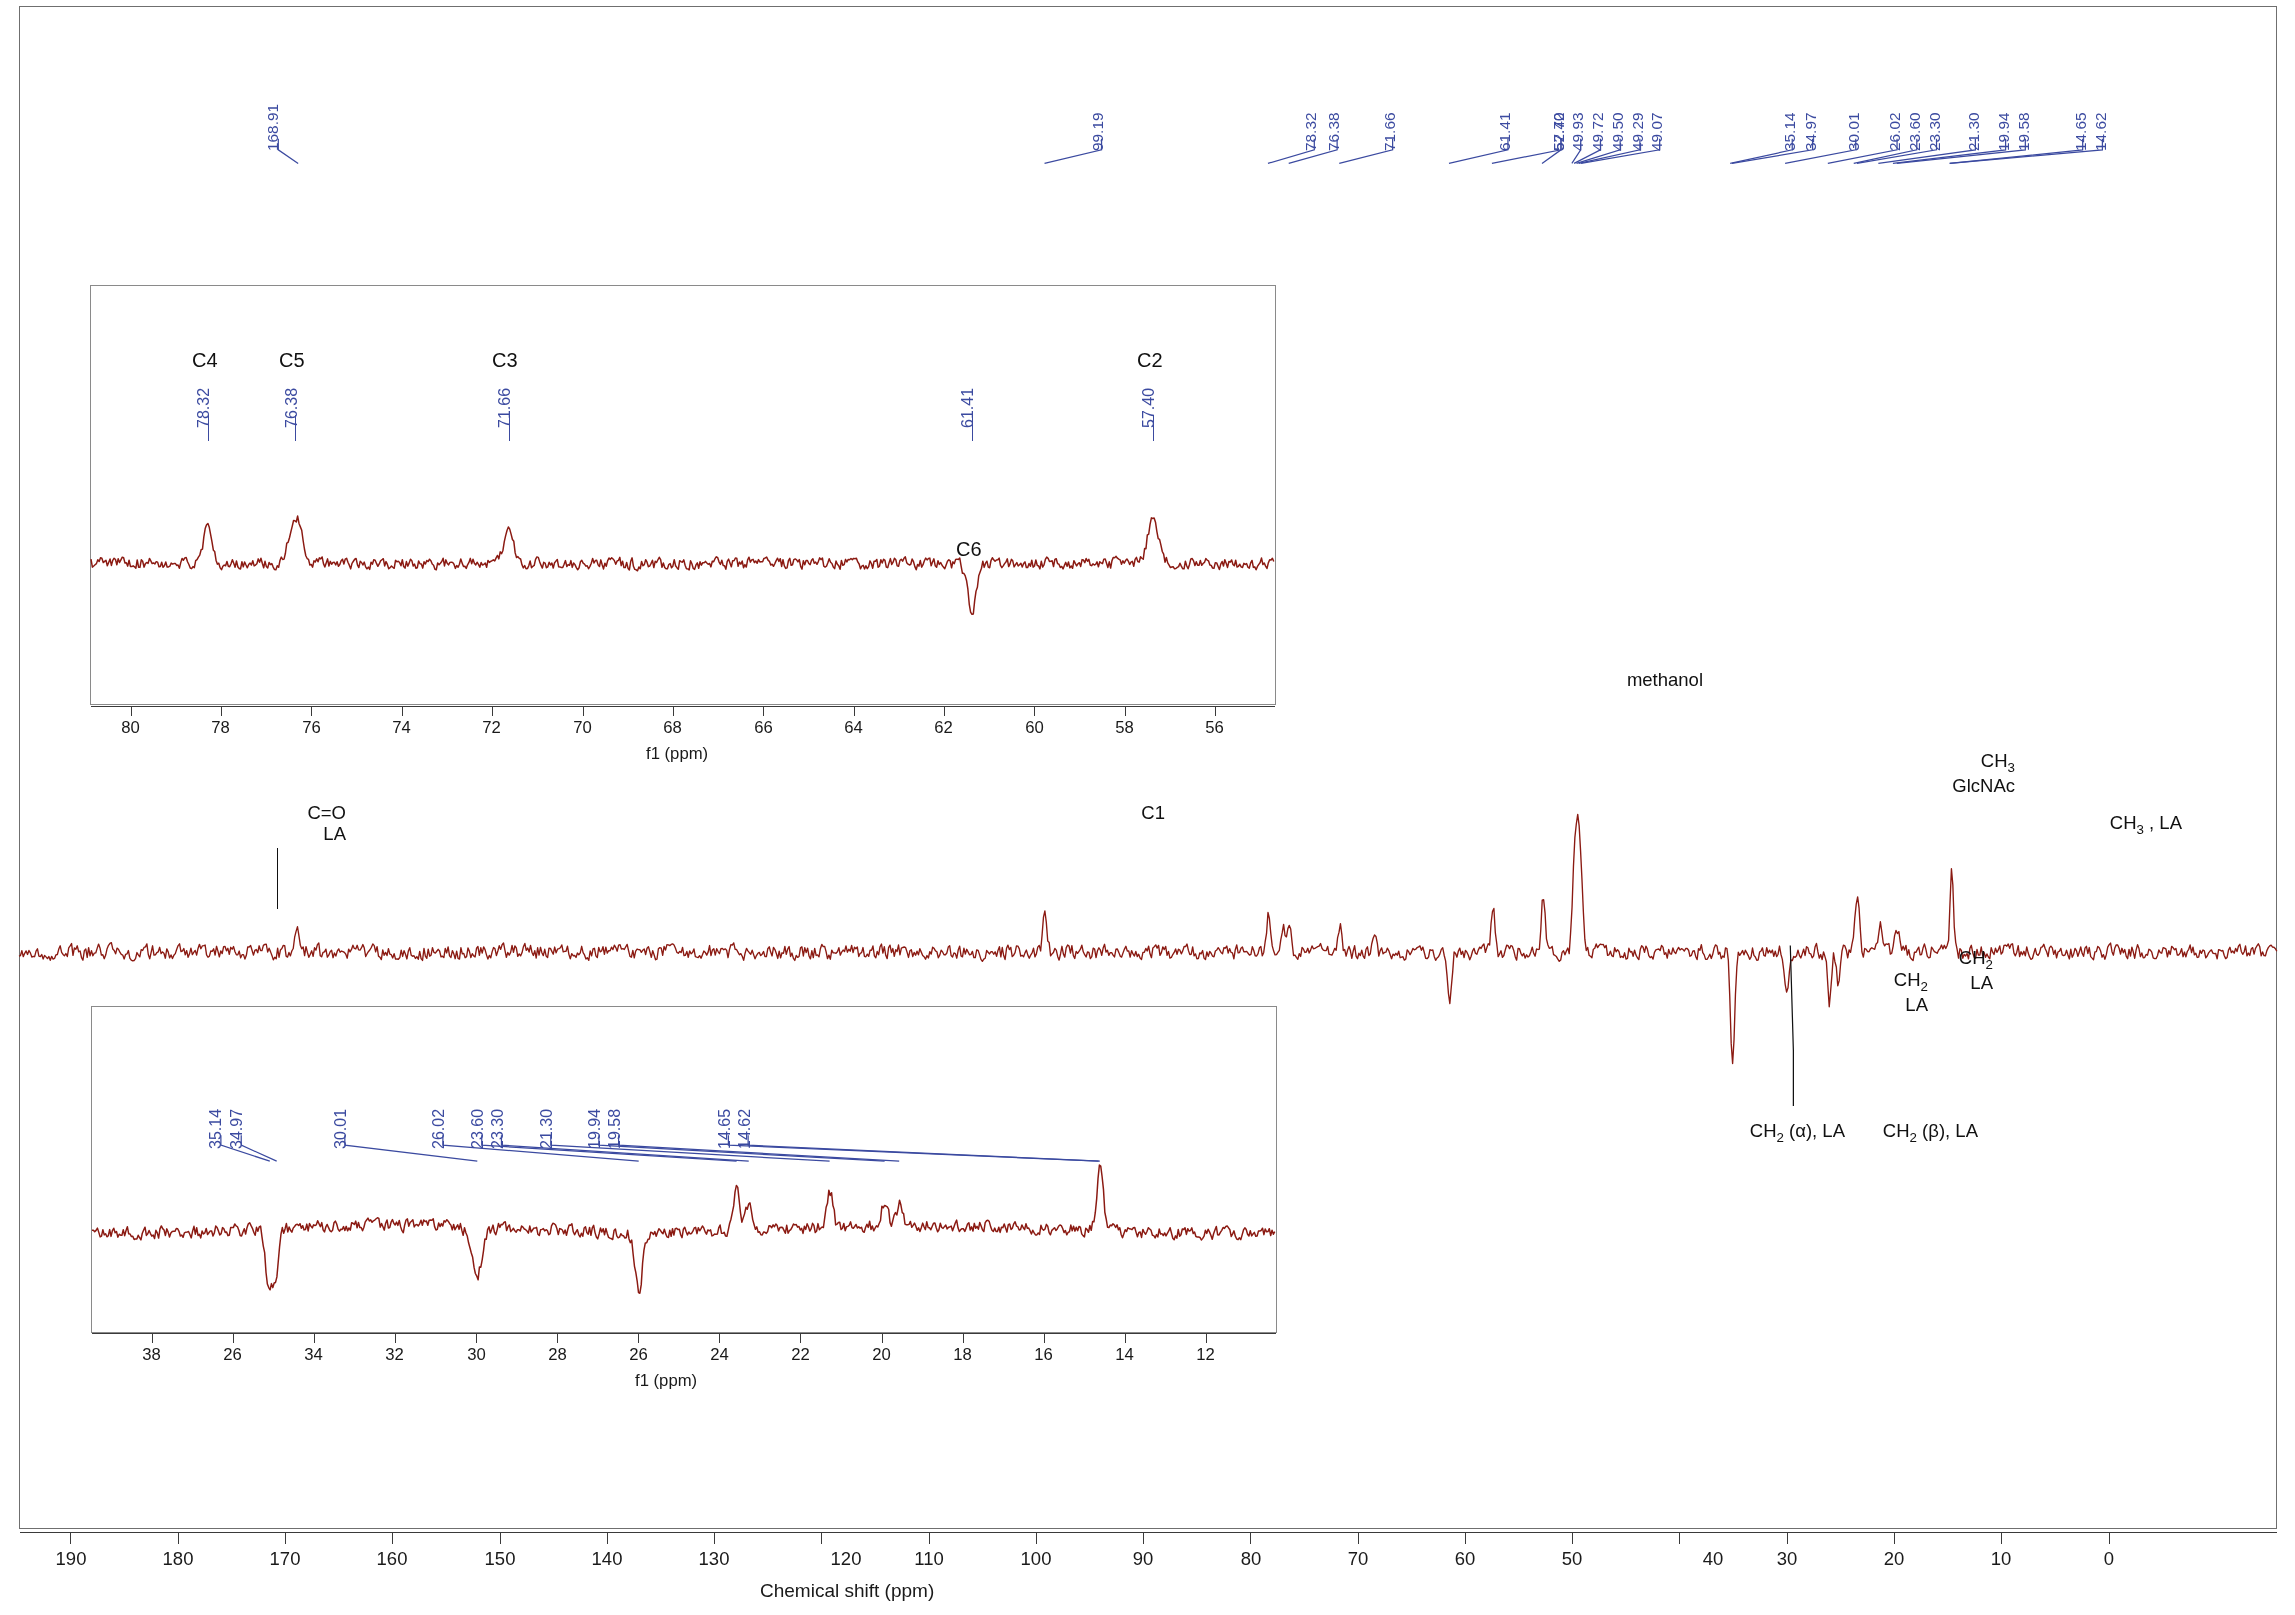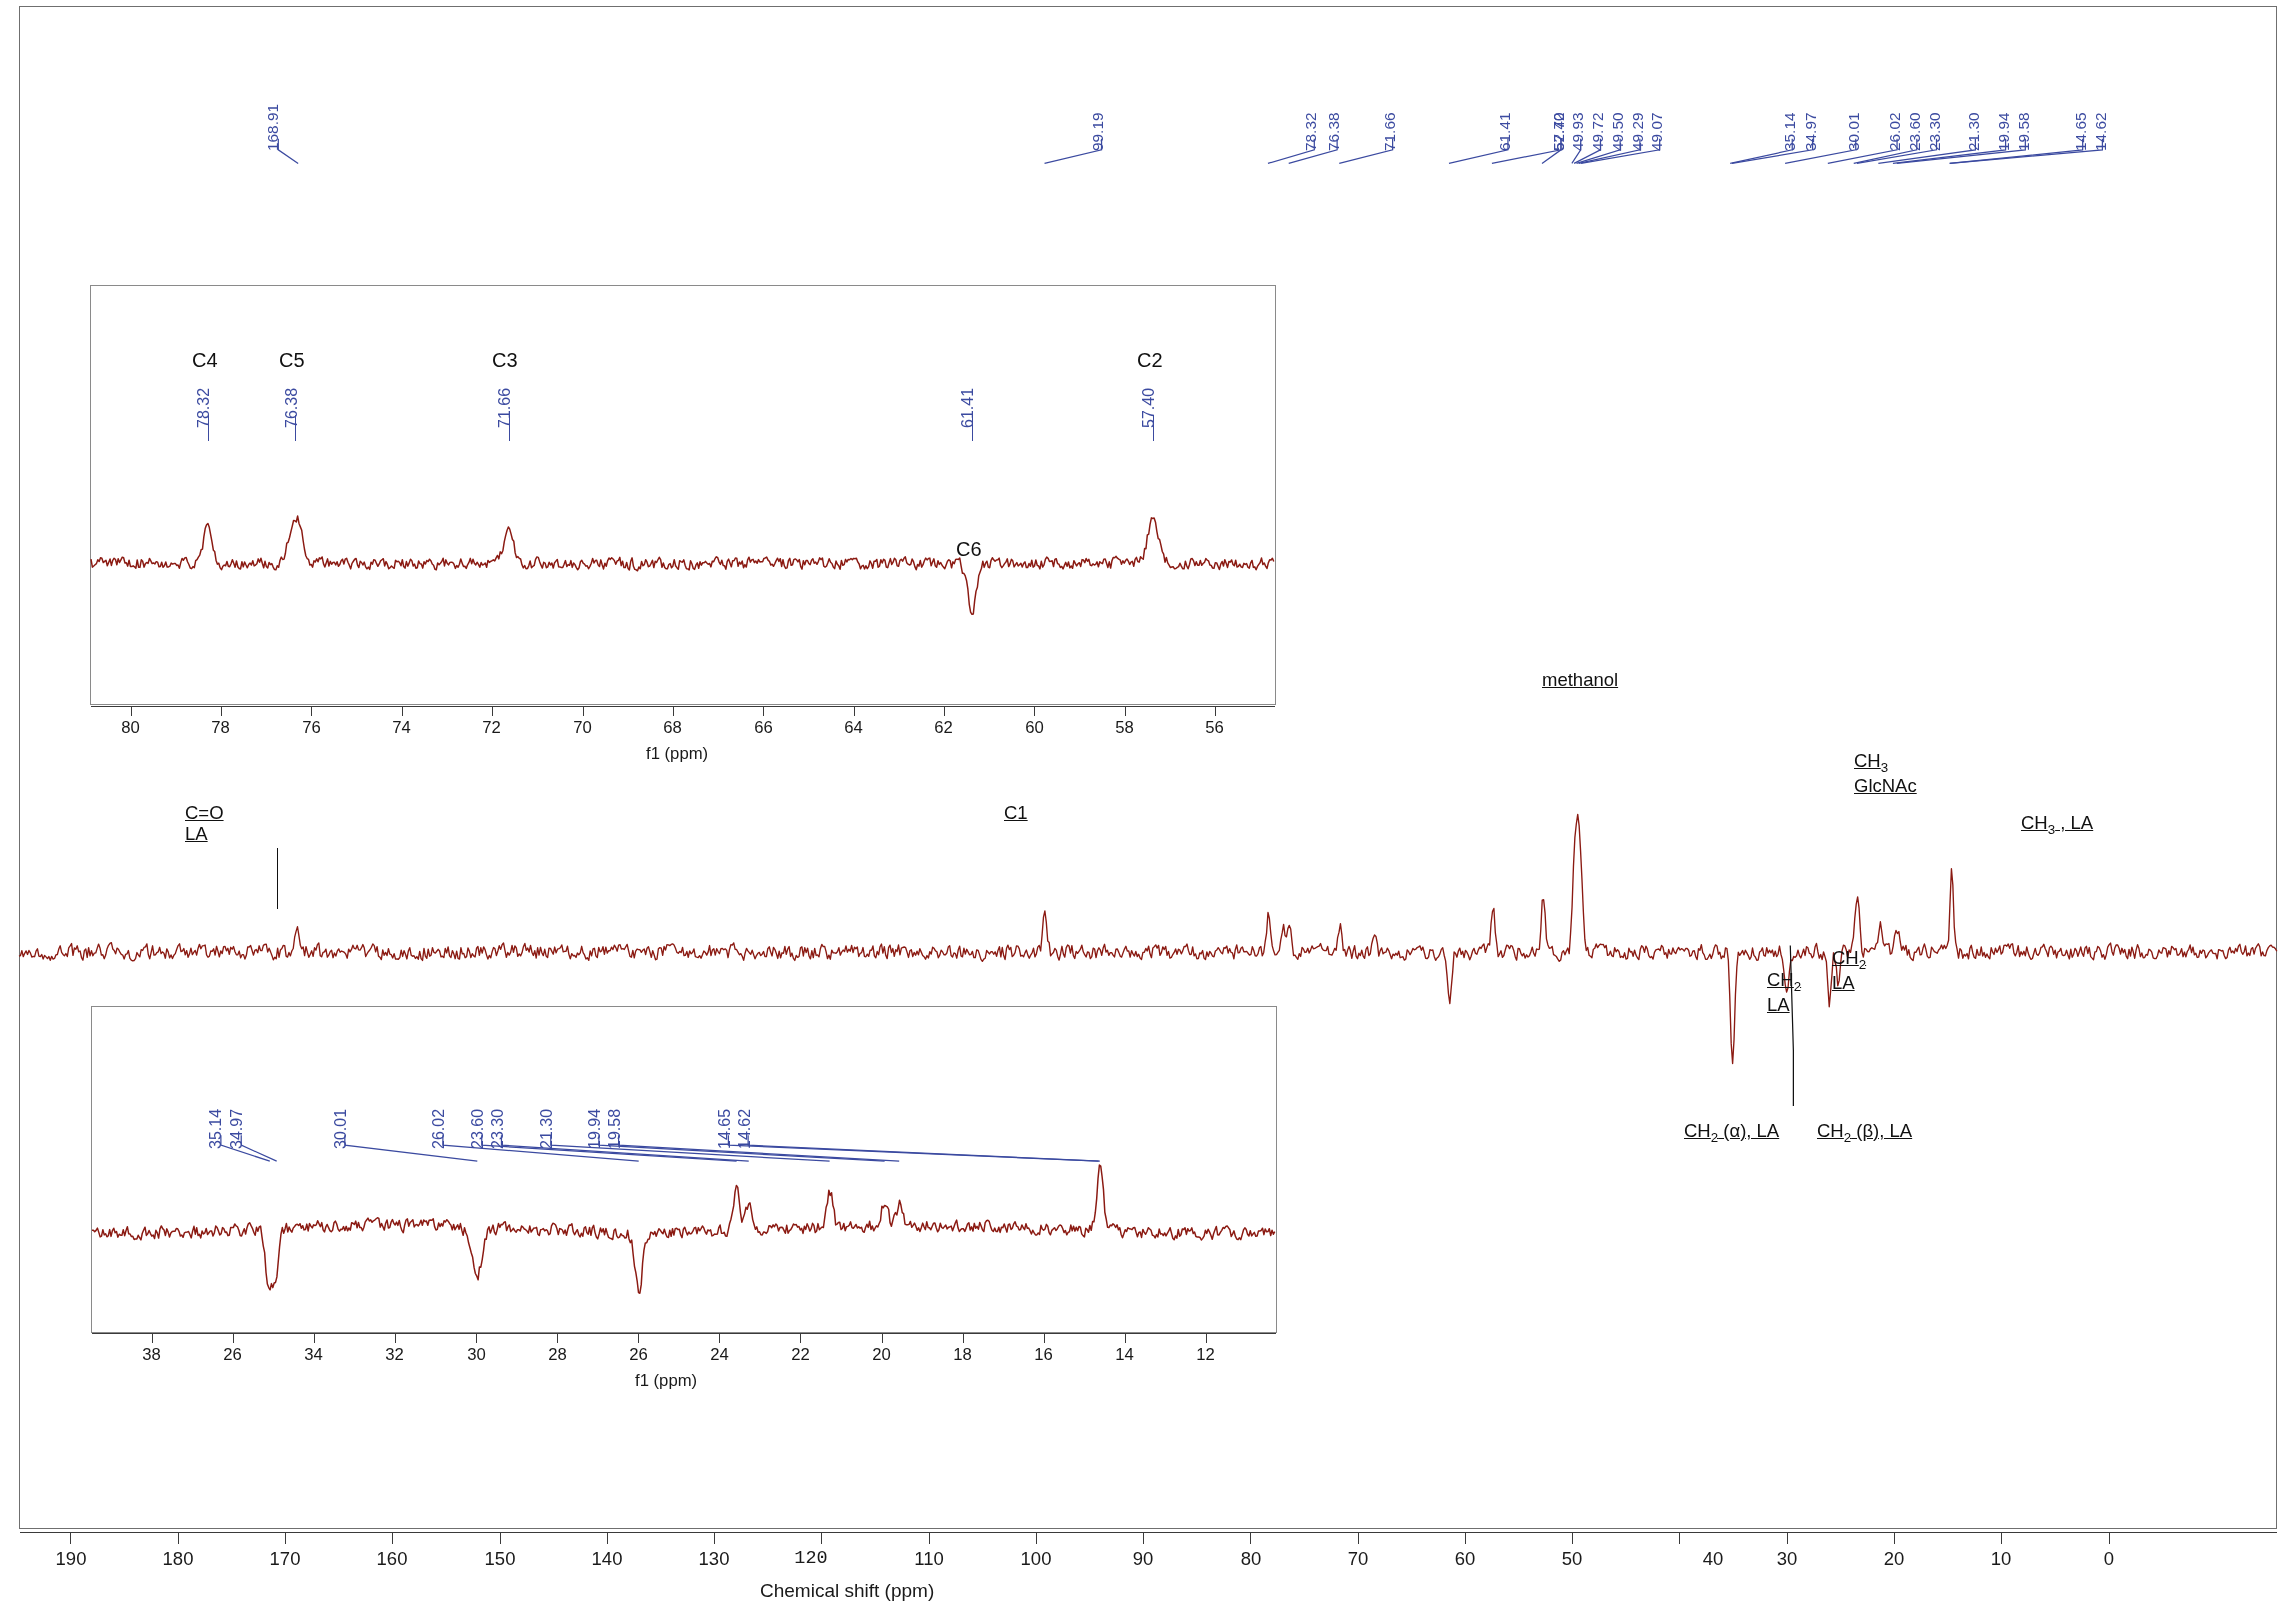--- a/index.html
+++ b/index.html
@@ -97,22 +97,21 @@
     white-space: nowrap;
   }
 
   
   .assign {
     position: absolute;
     font-size: 18.5px;
     color: #111111;
     white-space: nowrap;
     line-height: 1.12;
-    text-align: left;
-    text-decoration: underline;
+    text-align: right;
   }
   .assign.small-sub sub { font-size: 0.72em; }
   .leader {
     position: absolute;
     background: #111111;
     width: 1.2px;
   }
   .leader-diag { position: absolute; overflow: visible; }
 
   .inset-assign {
@@ -375,21 +374,21 @@
       <div class="axis-tick-label" style="left: 254px; top: 16px; width: 62px;">170</div>
       <div class="axis-tick" style="left: 392px; top: 0px; height: 12.4px;"></div>
       <div class="axis-tick-label" style="left: 361px; top: 16px; width: 62px;">160</div>
       <div class="axis-tick" style="left: 500px; top: 0px; height: 12.4px;"></div>
       <div class="axis-tick-label" style="left: 469px; top: 16px; width: 62px;">150</div>
       <div class="axis-tick" style="left: 607px; top: 0px; height: 12.4px;"></div>
       <div class="axis-tick-label" style="left: 576px; top: 16px; width: 62px;">140</div>
       <div class="axis-tick" style="left: 714px; top: 0px; height: 12.4px;"></div>
       <div class="axis-tick-label" style="left: 683px; top: 16px; width: 62px;">130</div>
       <div class="axis-tick" style="left: 821px; top: 0px; height: 12.4px;"></div>
-      <div class="axis-tick-label" style="left: 780px; top: 16px; width: 62px; font-family: Liberation Mono, monospace;">120</div>
+      <div class="axis-tick-label" style="left: 815px; top: 16px; width: 62px;">120</div>
       <div class="axis-tick" style="left: 929px; top: 0px; height: 12.4px;"></div>
       <div class="axis-tick-label" style="left: 898px; top: 16px; width: 62px;">110</div>
       <div class="axis-tick" style="left: 1036px; top: 0px; height: 12.4px;"></div>
       <div class="axis-tick-label" style="left: 1005px; top: 16px; width: 62px;">100</div>
       <div class="axis-tick" style="left: 1143px; top: 0px; height: 12.4px;"></div>
       <div class="axis-tick-label" style="left: 1112px; top: 16px; width: 62px;">90</div>
       <div class="axis-tick" style="left: 1250px; top: 0px; height: 12.4px;"></div>
       <div class="axis-tick-label" style="left: 1220px; top: 16px; width: 62px;">80</div>
       <div class="axis-tick" style="left: 1358px; top: 0px; height: 12.4px;"></div>
       <div class="axis-tick-label" style="left: 1327px; top: 16px; width: 62px;">70</div>

